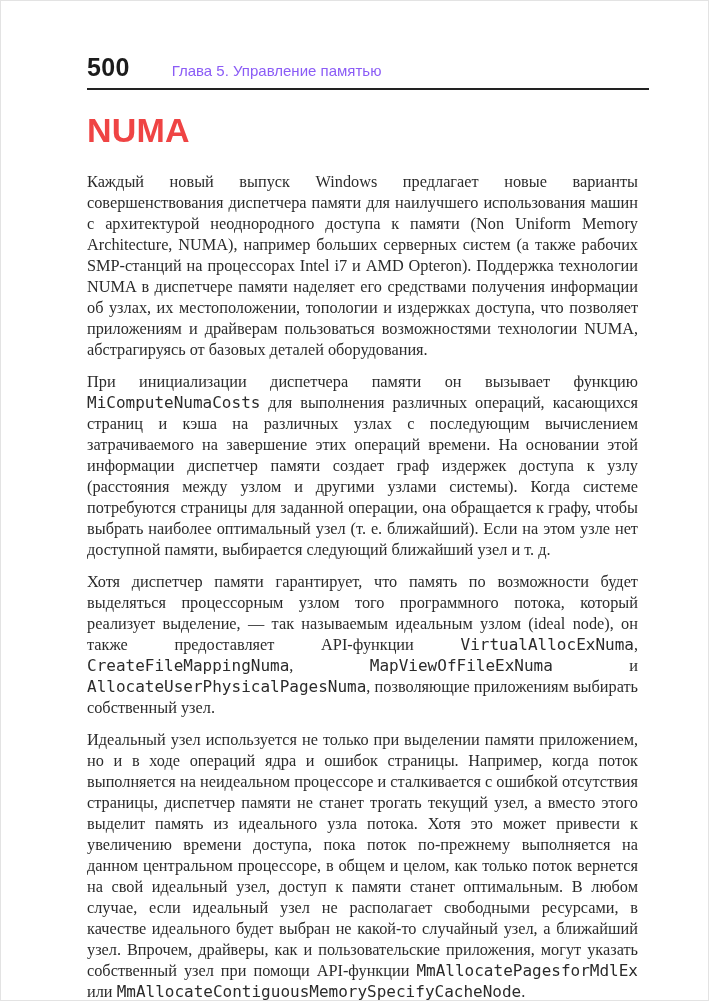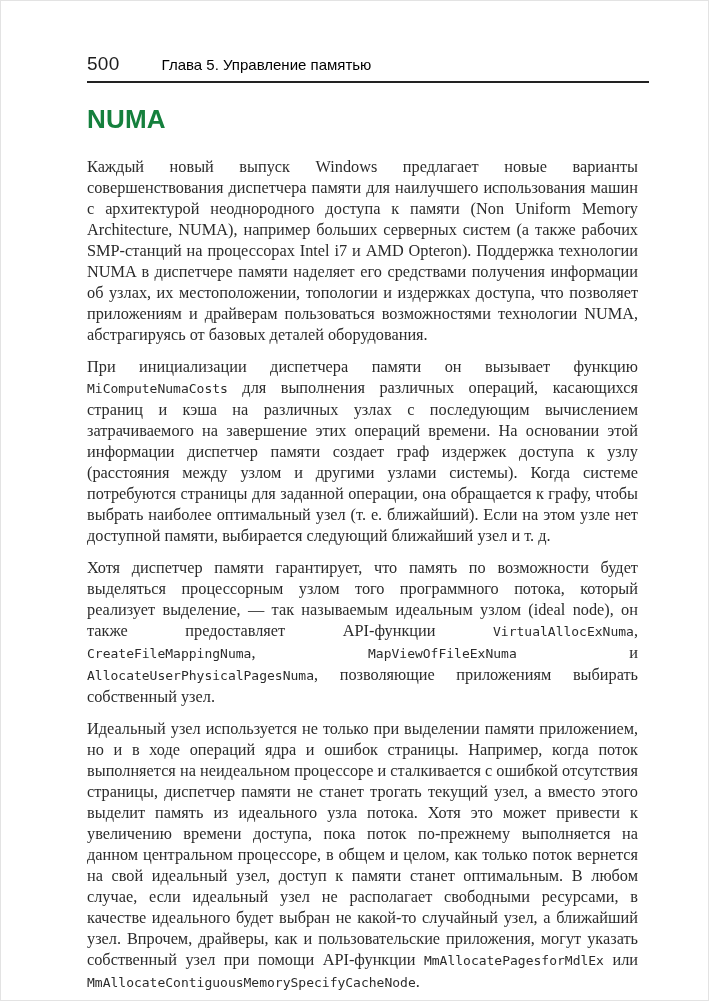--- a/index.html
+++ b/index.html
@@ -25,59 +25,59 @@
     top: 0;
   }
   
   .running-header {
     display: flex;
     align-items: baseline;
     margin-top: 52px;
     font-family: "Liberation Sans", sans-serif;
   }
   .page-number {
-    font-size: 19px;
-    font-weight: 400;
+    font-size: 25px;
+    font-weight: 700;
     color: #1c1c1c;
     letter-spacing: 0.3px;
     text-align: center;
   }
   .running-head {
     font-size: 15px;
-    color: #000000;
+    color: #8b5cf6;
     margin-left: 42px;
   }
   .header-rule {
     height: 2px;
     background: #222222;
     margin-top: 6px;
   }
   
   .section-title {
     font-family: "Liberation Sans", sans-serif;
-    font-size: 26px;
+    font-size: 34px;
     font-weight: 700;
-    color: #15803d;
+    color: #ef4444;
     margin: 21px 0 21px 0;
     letter-spacing: 0.2px;
   }
   
   .body-text p {
     font-size: 16.3px;
     line-height: 21px;
     text-align: justify;
     margin: 0 11px 11px 0;
     hyphens: auto;
     -webkit-hyphens: auto;
   }
   .seg-normal { }
   .seg-italic { }
   .seg-code {
     font-family: "DejaVu Sans Mono", monospace;
-    font-size: 13px;
+    font-size: 16px;
     color: #2b2b2b;
   }
 </style>
 </head>
 <body>
 
 <div class="page">
   <div class="content">
 
     <header class="running-header">

